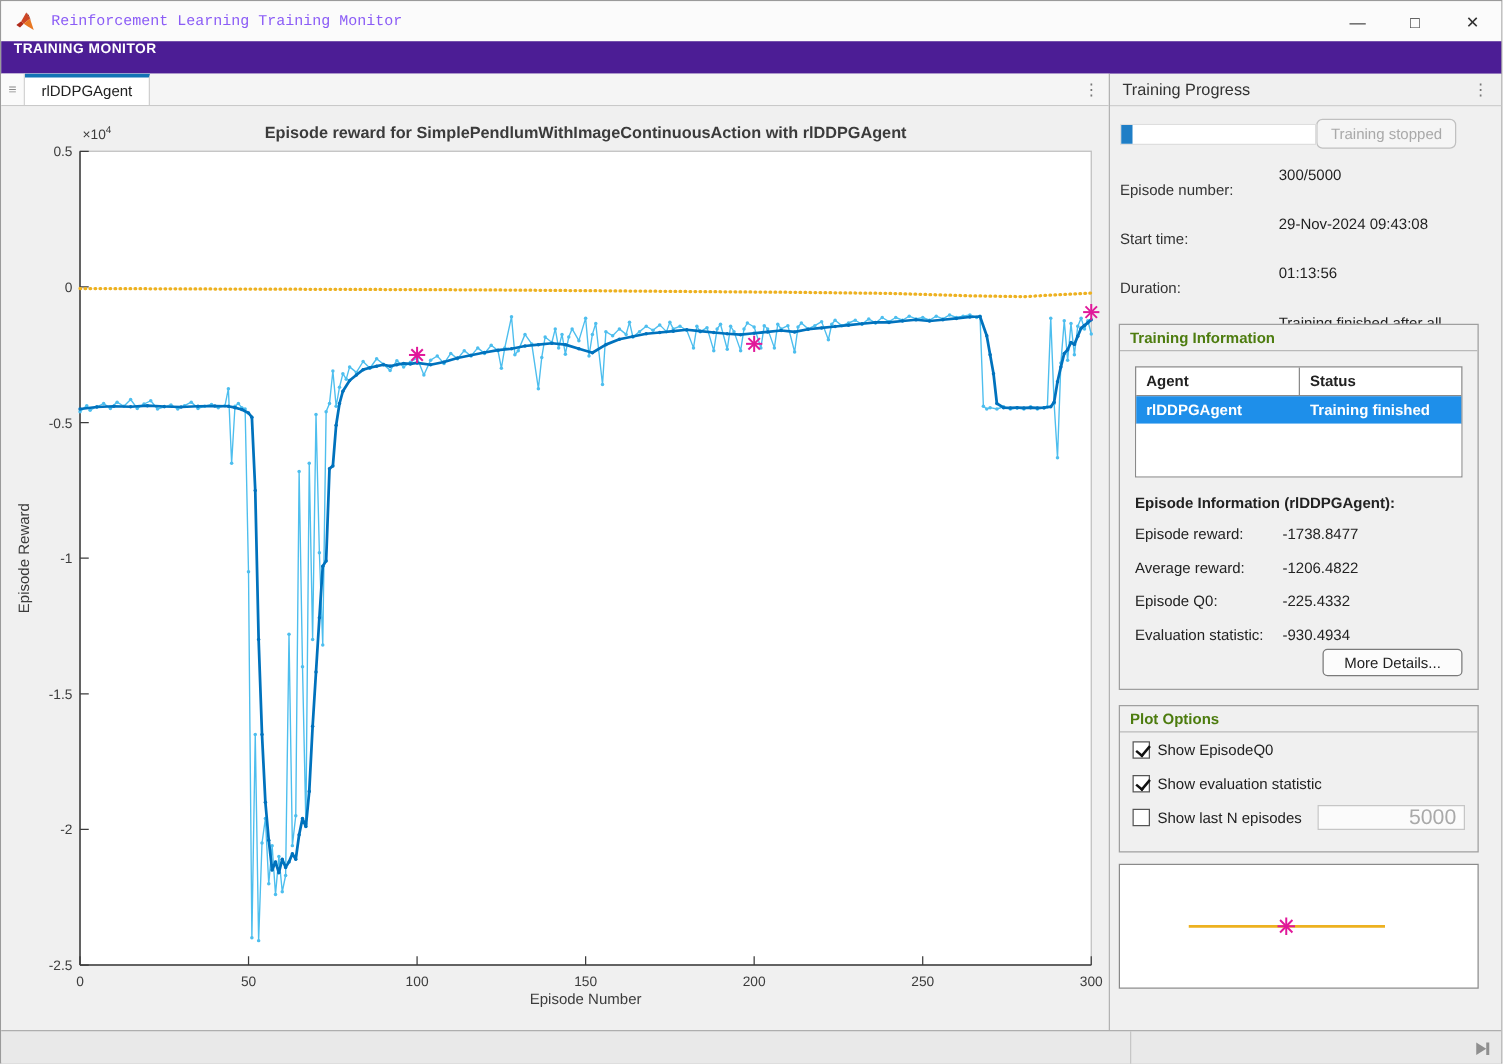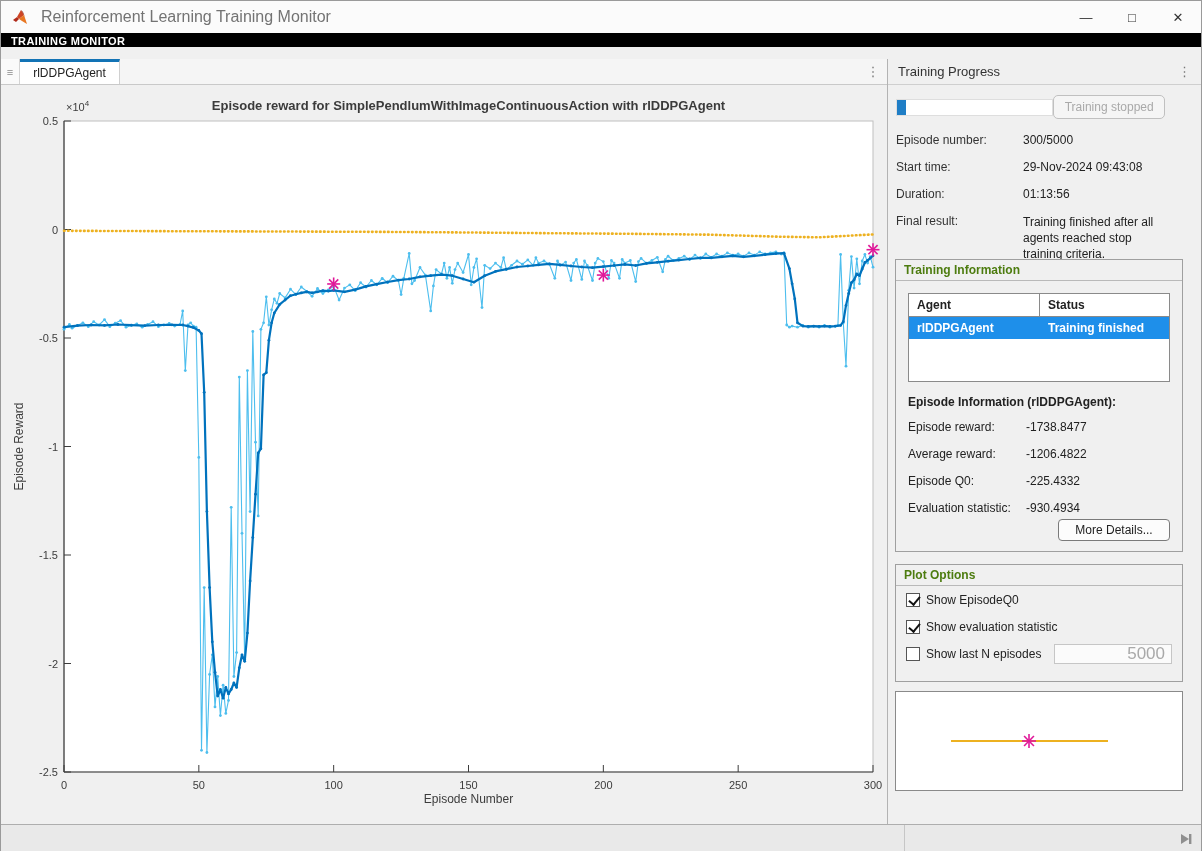--- a/index.html
+++ b/index.html
@@ -4,28 +4,28 @@
 <style>
   * { margin:0; padding:0; box-sizing:border-box; }
   html,body { width:1202px; height:851px; overflow:hidden;
     font-family:"Liberation Sans", sans-serif; background:#f0f0f0; color:#222; }
   .window { position:relative; width:1202px; height:851px; border:1px solid #9a9a9a; background:#f0f0f0; }
 
   
   .titlebar { position:absolute; left:0; top:0; width:100%; height:32px; background:#fbfbfb;
     display:flex; align-items:center; }
   .app-icon { width:18px; height:16px; margin-left:12px; }
-  .titlebar .title { margin-left:10px; font-size:16px; color:#737373; }
+  .titlebar .title { margin-left:10px; font-size:12px; color:#8b5cf6;font-family:Liberation Mono, monospace; }
   .win-controls { margin-left:auto; display:flex; height:100%; }
   .win-btn { width:46px; height:100%; display:flex; align-items:center; justify-content:center;
     font-size:13px; color:#333; cursor:default; }
 
   
-  .ribbon { position:absolute; left:0; top:32px; width:100%; height:14px; background:#000000;
-    display:flex; align-items:flex-end; }
+  .ribbon { position:absolute; left:0; top:32px; width:100%; height:26px; background:#4c1d95;
+    display:flex; align-items:flex-start; }
   .ribbon-label { color:#fff; font-size:11px; font-weight:bold; letter-spacing:.4px; margin-left:10px; }
 
   
   .content { position:absolute; left:0; top:58px; width:100%; height:765px; display:flex; }
   .main { position:relative; width:903px; height:100%; background:#f0f0f0; }
 
   
   .tabstrip { position:absolute; left:0; top:0; width:100%; height:26px; background:#f5f5f5;
     border-bottom:1px solid #c9c9c9; display:flex; }
   .doc-menu { width:19px; height:100%; border-right:1px solid #d4d4d4; background:#fafafa;
@@ -50,21 +50,21 @@
   .rp-header .menu-dots { margin-left:auto; margin-right:10px; color:#777; font-size:13px; }
 
   .rp-body { position:relative; padding:10px 36px 0 8px; }
   .prog-row { display:flex; align-items:center; }
   .progressbar { width:158px; height:17px; background:#fff; border:1px solid #dedede; position:relative; }
   .progressbar .fill { position:absolute; left:0; top:0; height:100%; background:#1f7ec6; }
   .stop-btn { margin-left:auto; width:112px; height:24px; border:1px solid #c0c0c0; border-radius:5px;
     background:#f5f5f5; color:#a9a9a9; font-size:12px; display:flex; align-items:center; justify-content:center; }
 
   .fields { margin-top:14px; display:grid; grid-template-columns:127px 1fr; row-gap:13px; font-size:12px; }
-  .fields .lbl { color:#333; }
+  .fields .lbl { color:#333;margin-top:12px; }
   .fields .val { color:#222; }
 
   .section-box { position:absolute; left:7px; right:18px; border:1px solid #9f9f9f; background:#f0f0f0; }
   .section-header { height:21px; border-bottom:1px solid #b9b9b9; display:flex; align-items:center;
     font-size:12px; font-weight:bold; color:#4d7c0f; padding-left:8px; }
 
   
   .ti-box { top:200px; height:293px; }
   .ti-table { margin:12px 12px 0 12px; border:1px solid #8a8a8a; background:#fff; font-size:12px; }
   .ti-row { display:grid; grid-template-columns:131px 1fr; }

